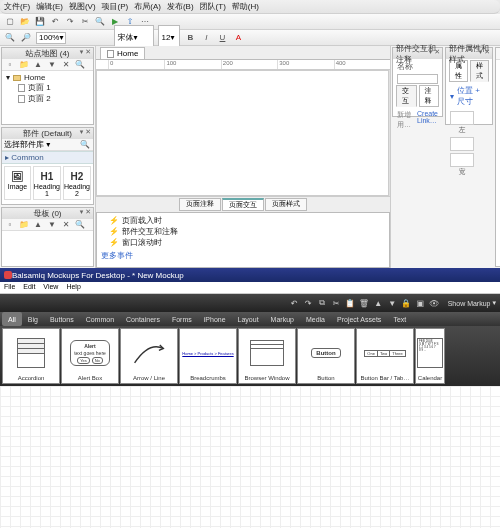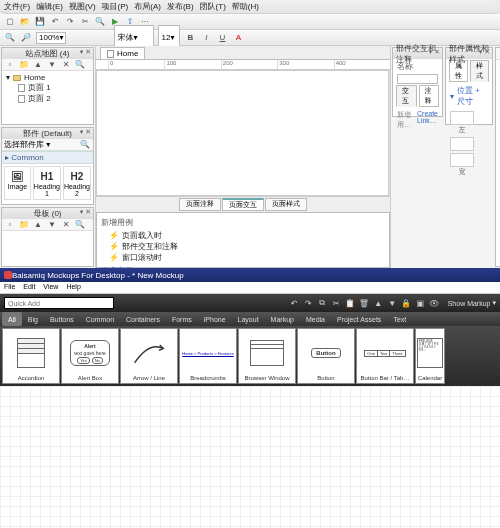--- a/index.html
+++ b/index.html
@@ -229,21 +229,20 @@
           <span>400</span>
         </div>
         <div class="canvas-area"></div>
         <div class="canvas-bottom-tabs">
           <div class="ctab">页面注释</div>
           <div class="ctab active">页面交互</div>
           <div class="ctab">页面样式</div>
         </div>
         <div class="panel" style="height:56px;margin:0">
           <div class="case-panel">
-            <div class="case-title">新增用例</div>
             <div class="case-item">
                 <span class="bolt">⚡</span>
                 <span>页面载入时</span>
               </div>
             <div class="case-item">
                 <span class="bolt">⚡</span>
                 <span>部件交互和注释</span>
               </div>
             <div class="case-item">
                 <span class="bolt">⚡</span>
@@ -319,21 +318,20 @@
     <span class="bal-logo"></span>
     <span>Balsamiq Mockups For Desktop - * New Mockup</span>
   </div>
   <div class="bal-menu">
     <span>File</span>
     <span>Edit</span>
     <span>View</span>
     <span>Help</span>
   </div>
   <div class="bal-quick">
-    <input class="quick-input" placeholder="Quick Add" style="">
     <div class="bal-tb-icons">
       <span class="bal-ic">↶</span>
       <span class="bal-ic">↷</span>
       <span class="bal-ic">⧉</span>
       <span class="bal-ic">✂</span>
       <span class="bal-ic">📋</span>
       <span class="bal-ic">🗑</span>
       <span class="bal-ic">▲</span>
       <span class="bal-ic">▼</span>
       <span class="bal-ic">🔒</span>

